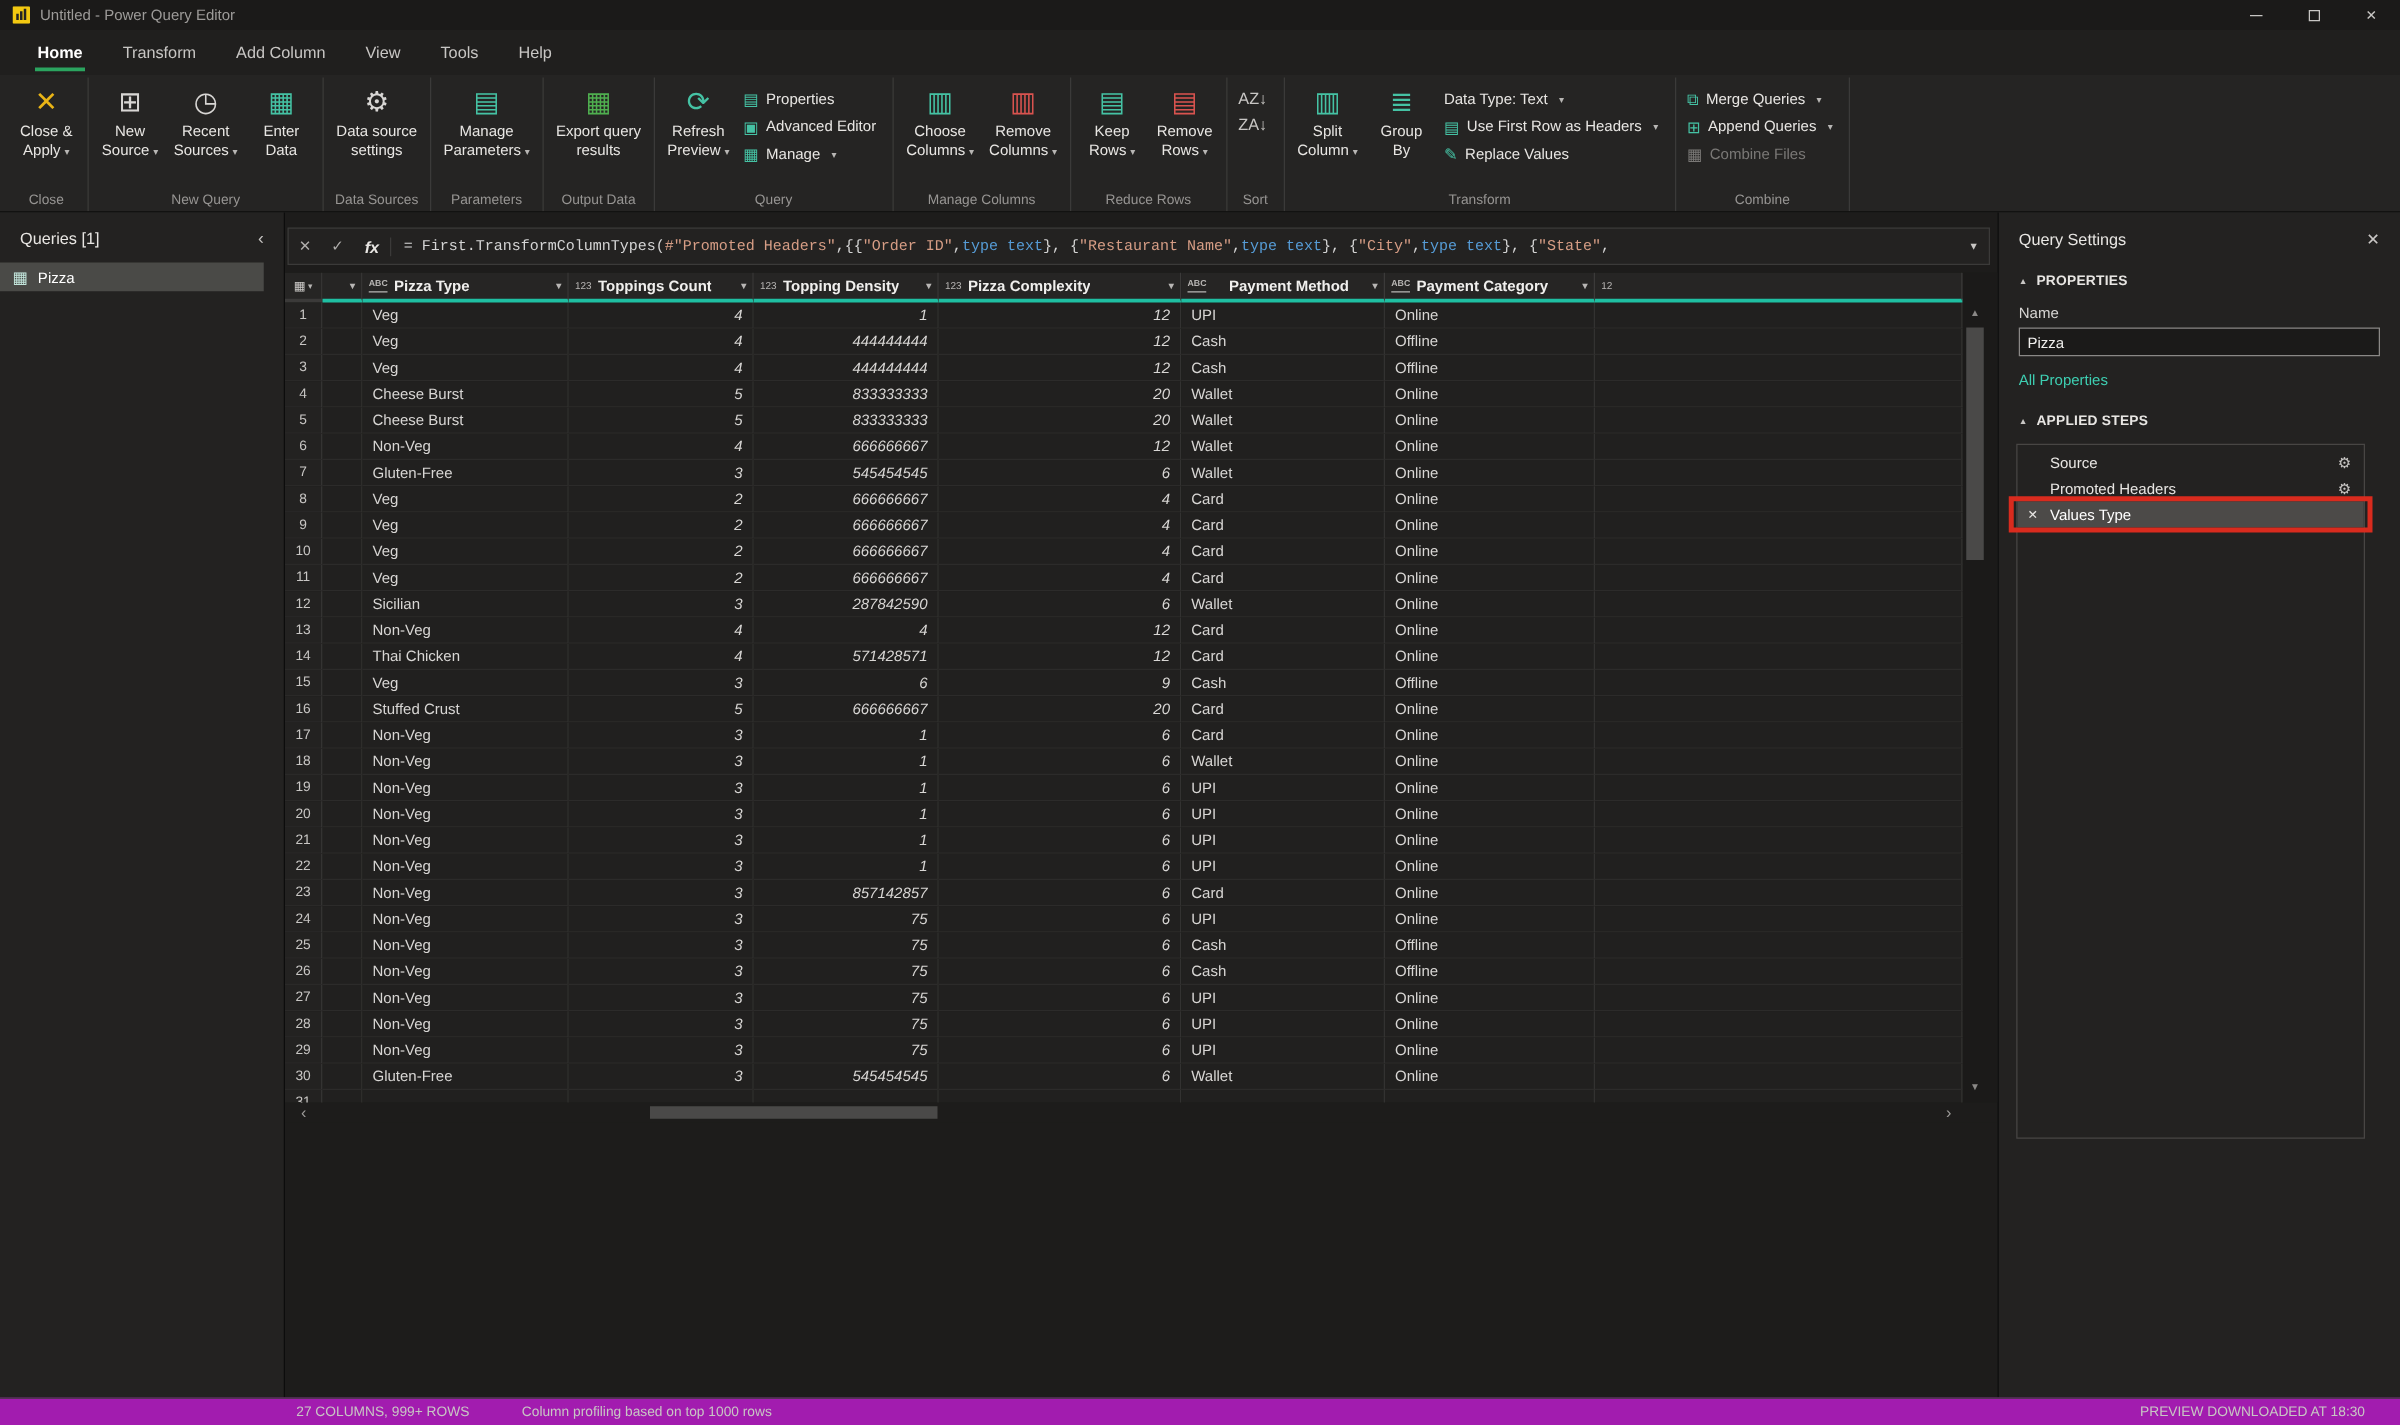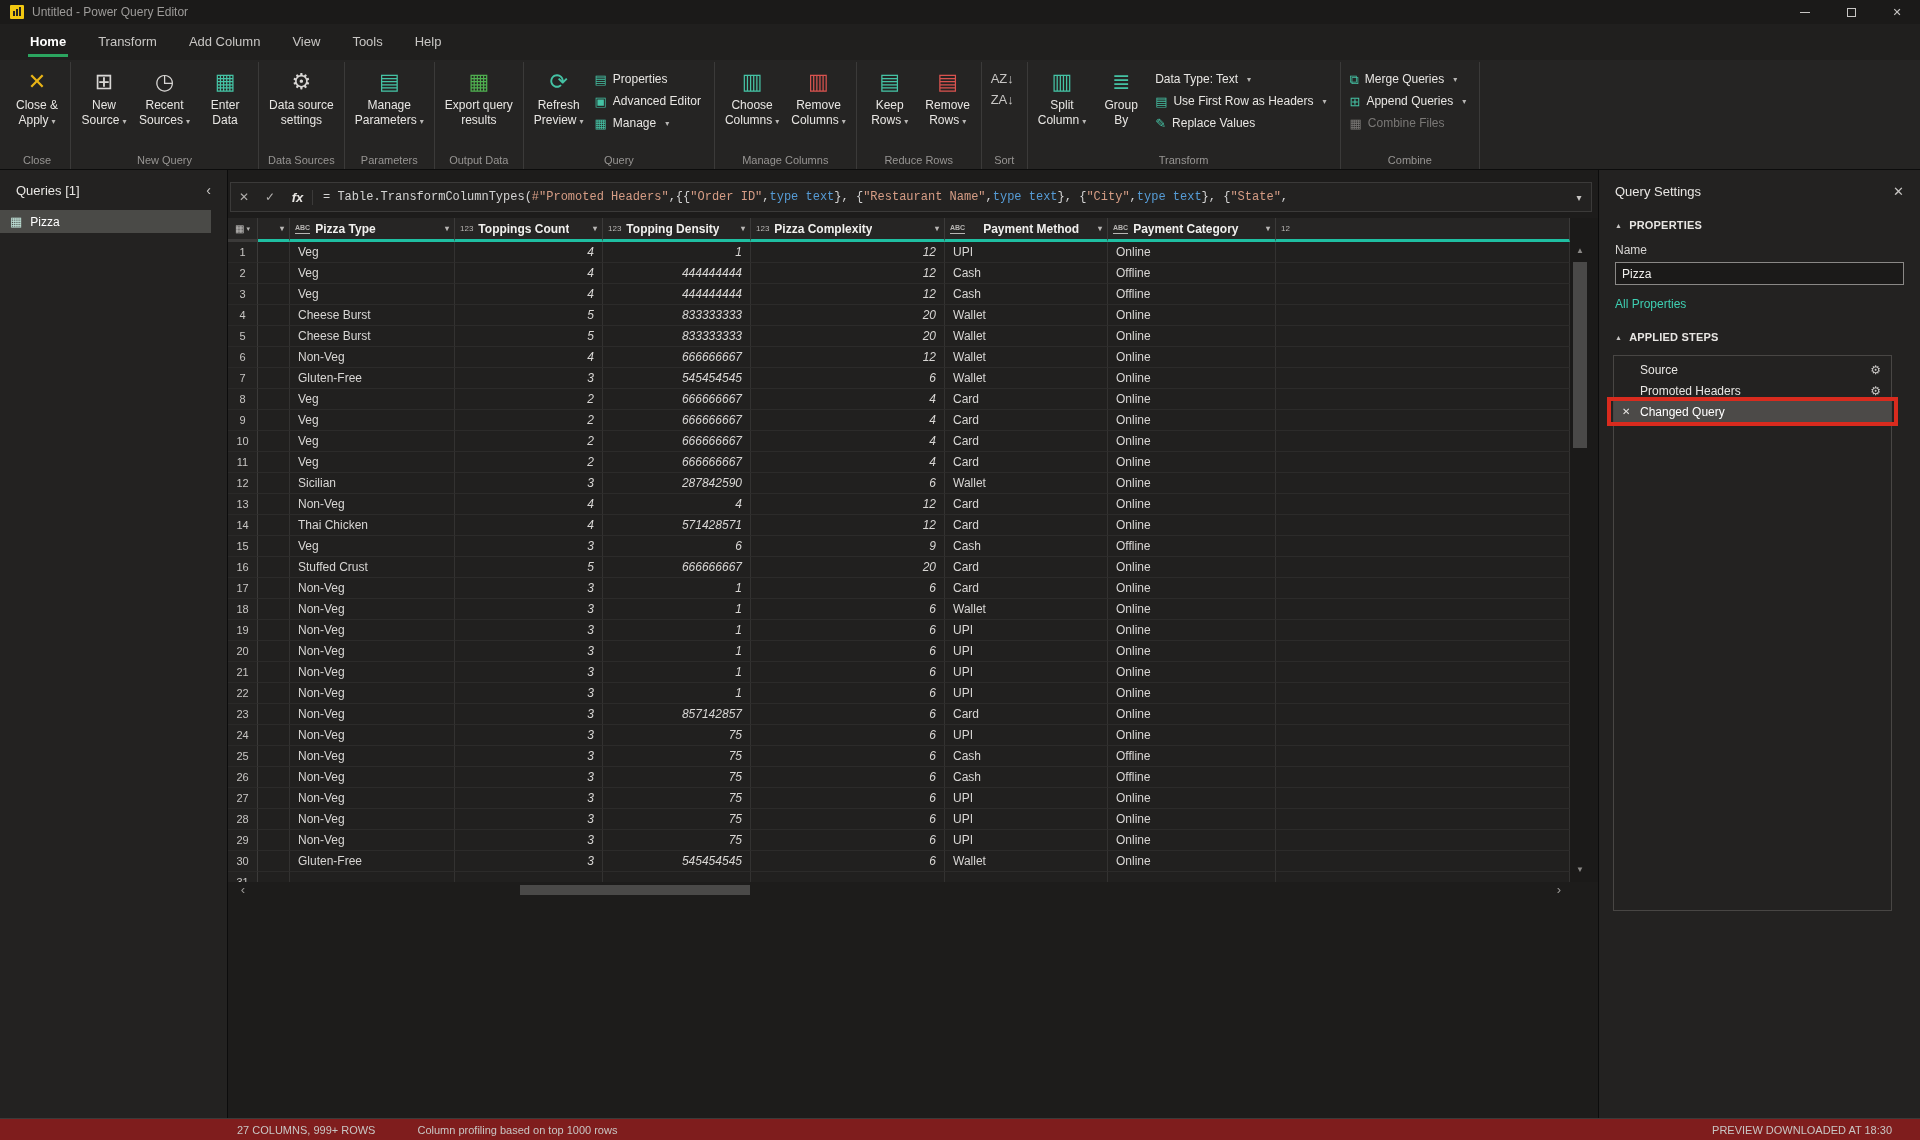--- a/index.html
+++ b/index.html
@@ -90,21 +90,21 @@
   .name-input{margin:0 16px;height:23px;background:#1b1a19;border:1px solid #8a8886;color:#f0efed;font-size:12px;padding:0 6px;font-family:"Liberation Sans",sans-serif}
   .all-props{padding:12px 16px 6px;font-size:12px;color:var(--link-teal)}
   .steps-title{padding-top:14px}
   .steps-box{margin:8px 28px 0 14px;border:1px solid #484644;height:556px;padding-top:3px}
   .step{position:relative;display:flex;align-items:center;height:21px;padding:0 10px 0 26px;font-size:12px;color:#e8e6e3}
   .step .gear{margin-left:auto;color:#c8c6c4;font-size:12px}
   .step.selected{background:#4c4a48;color:#fff}
   .step-x{position:absolute;left:8px;font-size:10px;color:#e8e6e3}
   .step.annotated::after{content:"";position:absolute;left:-7px;right:-7px;top:-4px;bottom:-4px;border:4px solid var(--annotation-red);pointer-events:none}
 
-  .statusbar{position:absolute;left:0;right:0;bottom:0;height:22px;background:#7f1d1d;border-top:1px solid #3b3a39;display:flex;align-items:center;font-size:11px;color:#c8c6c4}
+  .statusbar{position:absolute;left:0;right:0;bottom:0;height:22px;background:#a21caf;border-top:1px solid #3b3a39;display:flex;align-items:center;font-size:11px;color:#c8c6c4}
   .sb-left{margin-left:237px}
   .sb-mid{margin-left:42px}
   .sb-right{margin-left:auto;margin-right:28px}
 </style>
 </head>
 <body>
 
 <div class="app">
 
   <div class="titlebar">
@@ -359,21 +359,21 @@
           </div>
         </div>
     </div>
 
     <div class="center">
       <div class="fbar">
         <span class="fbtn">✕</span>
         <span class="fbtn">✓</span>
         <span class="fx">fx</span>
         <div class="finput" id="formula">
-            <span class="seg-plain">= Table.TransformColumnTypes(</span>
+            <span class="seg-plain">= First.TransformColumnTypes(</span>
             <span class="seg-string">#"Promoted Headers"</span>
             <span class="seg-plain">,{{</span>
             <span class="seg-string">"Order ID"</span>
             <span class="seg-plain">, </span>
             <span class="seg-keyword">type text</span>
             <span class="seg-plain">}, {</span>
             <span class="seg-string">"Restaurant Name"</span>
             <span class="seg-plain">, </span>
             <span class="seg-keyword">type text</span>
             <span class="seg-plain">}, {</span>
@@ -810,21 +810,21 @@
           <div class="step">
             <span class="step-label">Source</span>
             <span class="gear">⚙</span>
           </div>
           <div class="step">
             <span class="step-label">Promoted Headers</span>
             <span class="gear">⚙</span>
           </div>
           <div class="step selected annotated">
             <span class="step-x">✕</span>
-            <span class="step-label">Changed Query</span>
+            <span class="step-label">Values Type</span>
           </div>
         </div>
     </div>
 
   </div>
 
   <div class="statusbar">
     <span class="sb-left">27 COLUMNS, 999+ ROWS</span>
     <span class="sb-mid">Column profiling based on top 1000 rows</span>
     <span class="sb-right">PREVIEW DOWNLOADED AT 18:30</span>

